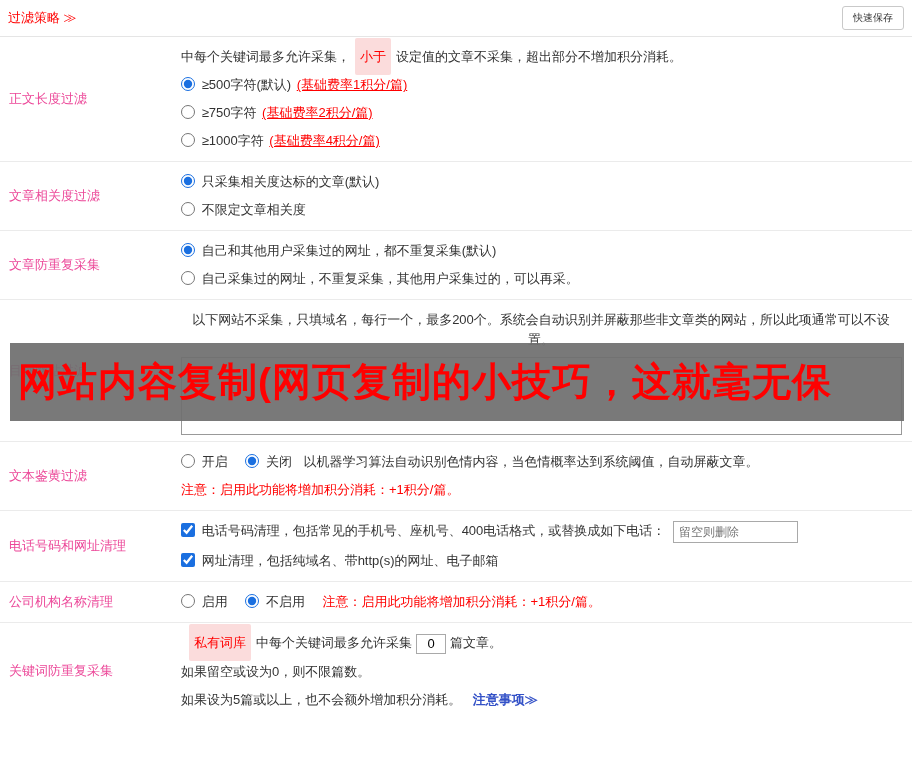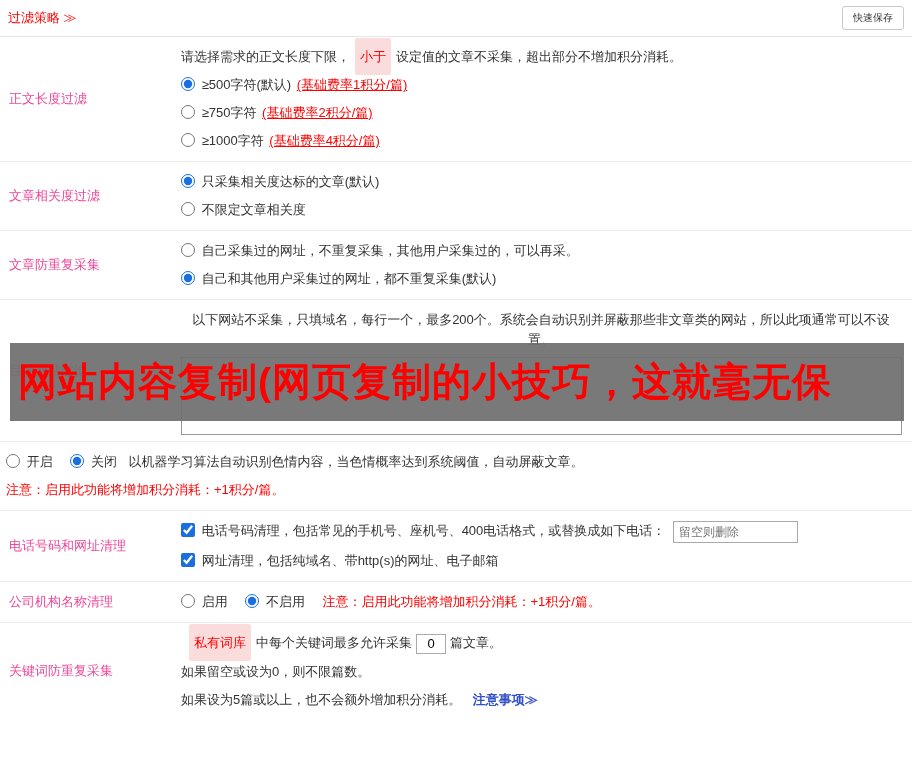--- a/index.html
+++ b/index.html
@@ -126,21 +126,21 @@
   <span class="title">过滤策略 ≫</span>
   <button class="save-btn">快速保存</button>
 </header>
 
 <main>
 
   <section class="row">
     <div class="label">正文长度过滤</div>
     <div class="content">
       <div class="line">
-        <span>请选择需求的正文长度下限，</span><span class="hl">小于</span><span>设定值的文章不采集，超出部分不增加积分消耗。</span>
+        <span>中每个关键词最多允许采集，</span><span class="hl">小于</span><span>设定值的文章不采集，超出部分不增加积分消耗。</span>
       </div>
       <label class="line opt">
         <input type="radio" name="bodylen" checked="" style="">
         <span>≥500字符(默认)</span>
         <span class="fee">(基础费率1积分/篇)</span>
       </label>
       <label class="line opt">
         <input type="radio" name="bodylen" style="">
         <span>≥750字符</span>
         <span class="fee">(基础费率2积分/篇)</span>
@@ -164,39 +164,40 @@
         <input type="radio" name="rel" style="">
         <span>不限定文章相关度</span>
       </label>
     </div>
   </section>
 
   <section class="row">
     <div class="label">文章防重复采集</div>
     <div class="content">
       <label class="line opt">
+        <input type="radio" name="dedup" checked="" style="">
+        <span>自己和其他用户采集过的网址，都不重复采集(默认)</span>
+      </label>
+      <label class="line opt">
         <input type="radio" name="dedup" style="">
         <span>自己采集过的网址，不重复采集，其他用户采集过的，可以再采。</span>
       </label>
-      <label class="line opt">
-        <input type="radio" name="dedup" checked="" style="">
-        <span>自己和其他用户采集过的网址，都不重复采集(默认)</span>
-      </label>
     </div>
   </section>
 
   <section class="row">
     <div class="label">目标网站过滤</div>
     <div class="content">
       <div class="line textwrap">以下网站不采集，只填域名，每行一个，最多200个。系统会自动识别并屏蔽那些非文章类的网站，所以此项通常可以不设置。</div>
       <textarea style=""></textarea>
     </div>
   </section>
 
   <section class="row">
+    <div class="label">文本鉴黄过滤</div>
     <div class="content">
       <div class="line">
         <label class="opt" style="display:inline">
           <input type="radio" name="porn" style="">
           <span>开启</span>
         </label>
         <label class="opt gap" style="display:inline">
           <input type="radio" name="porn" checked="" style="">
           <span>关闭</span>
         </label>

